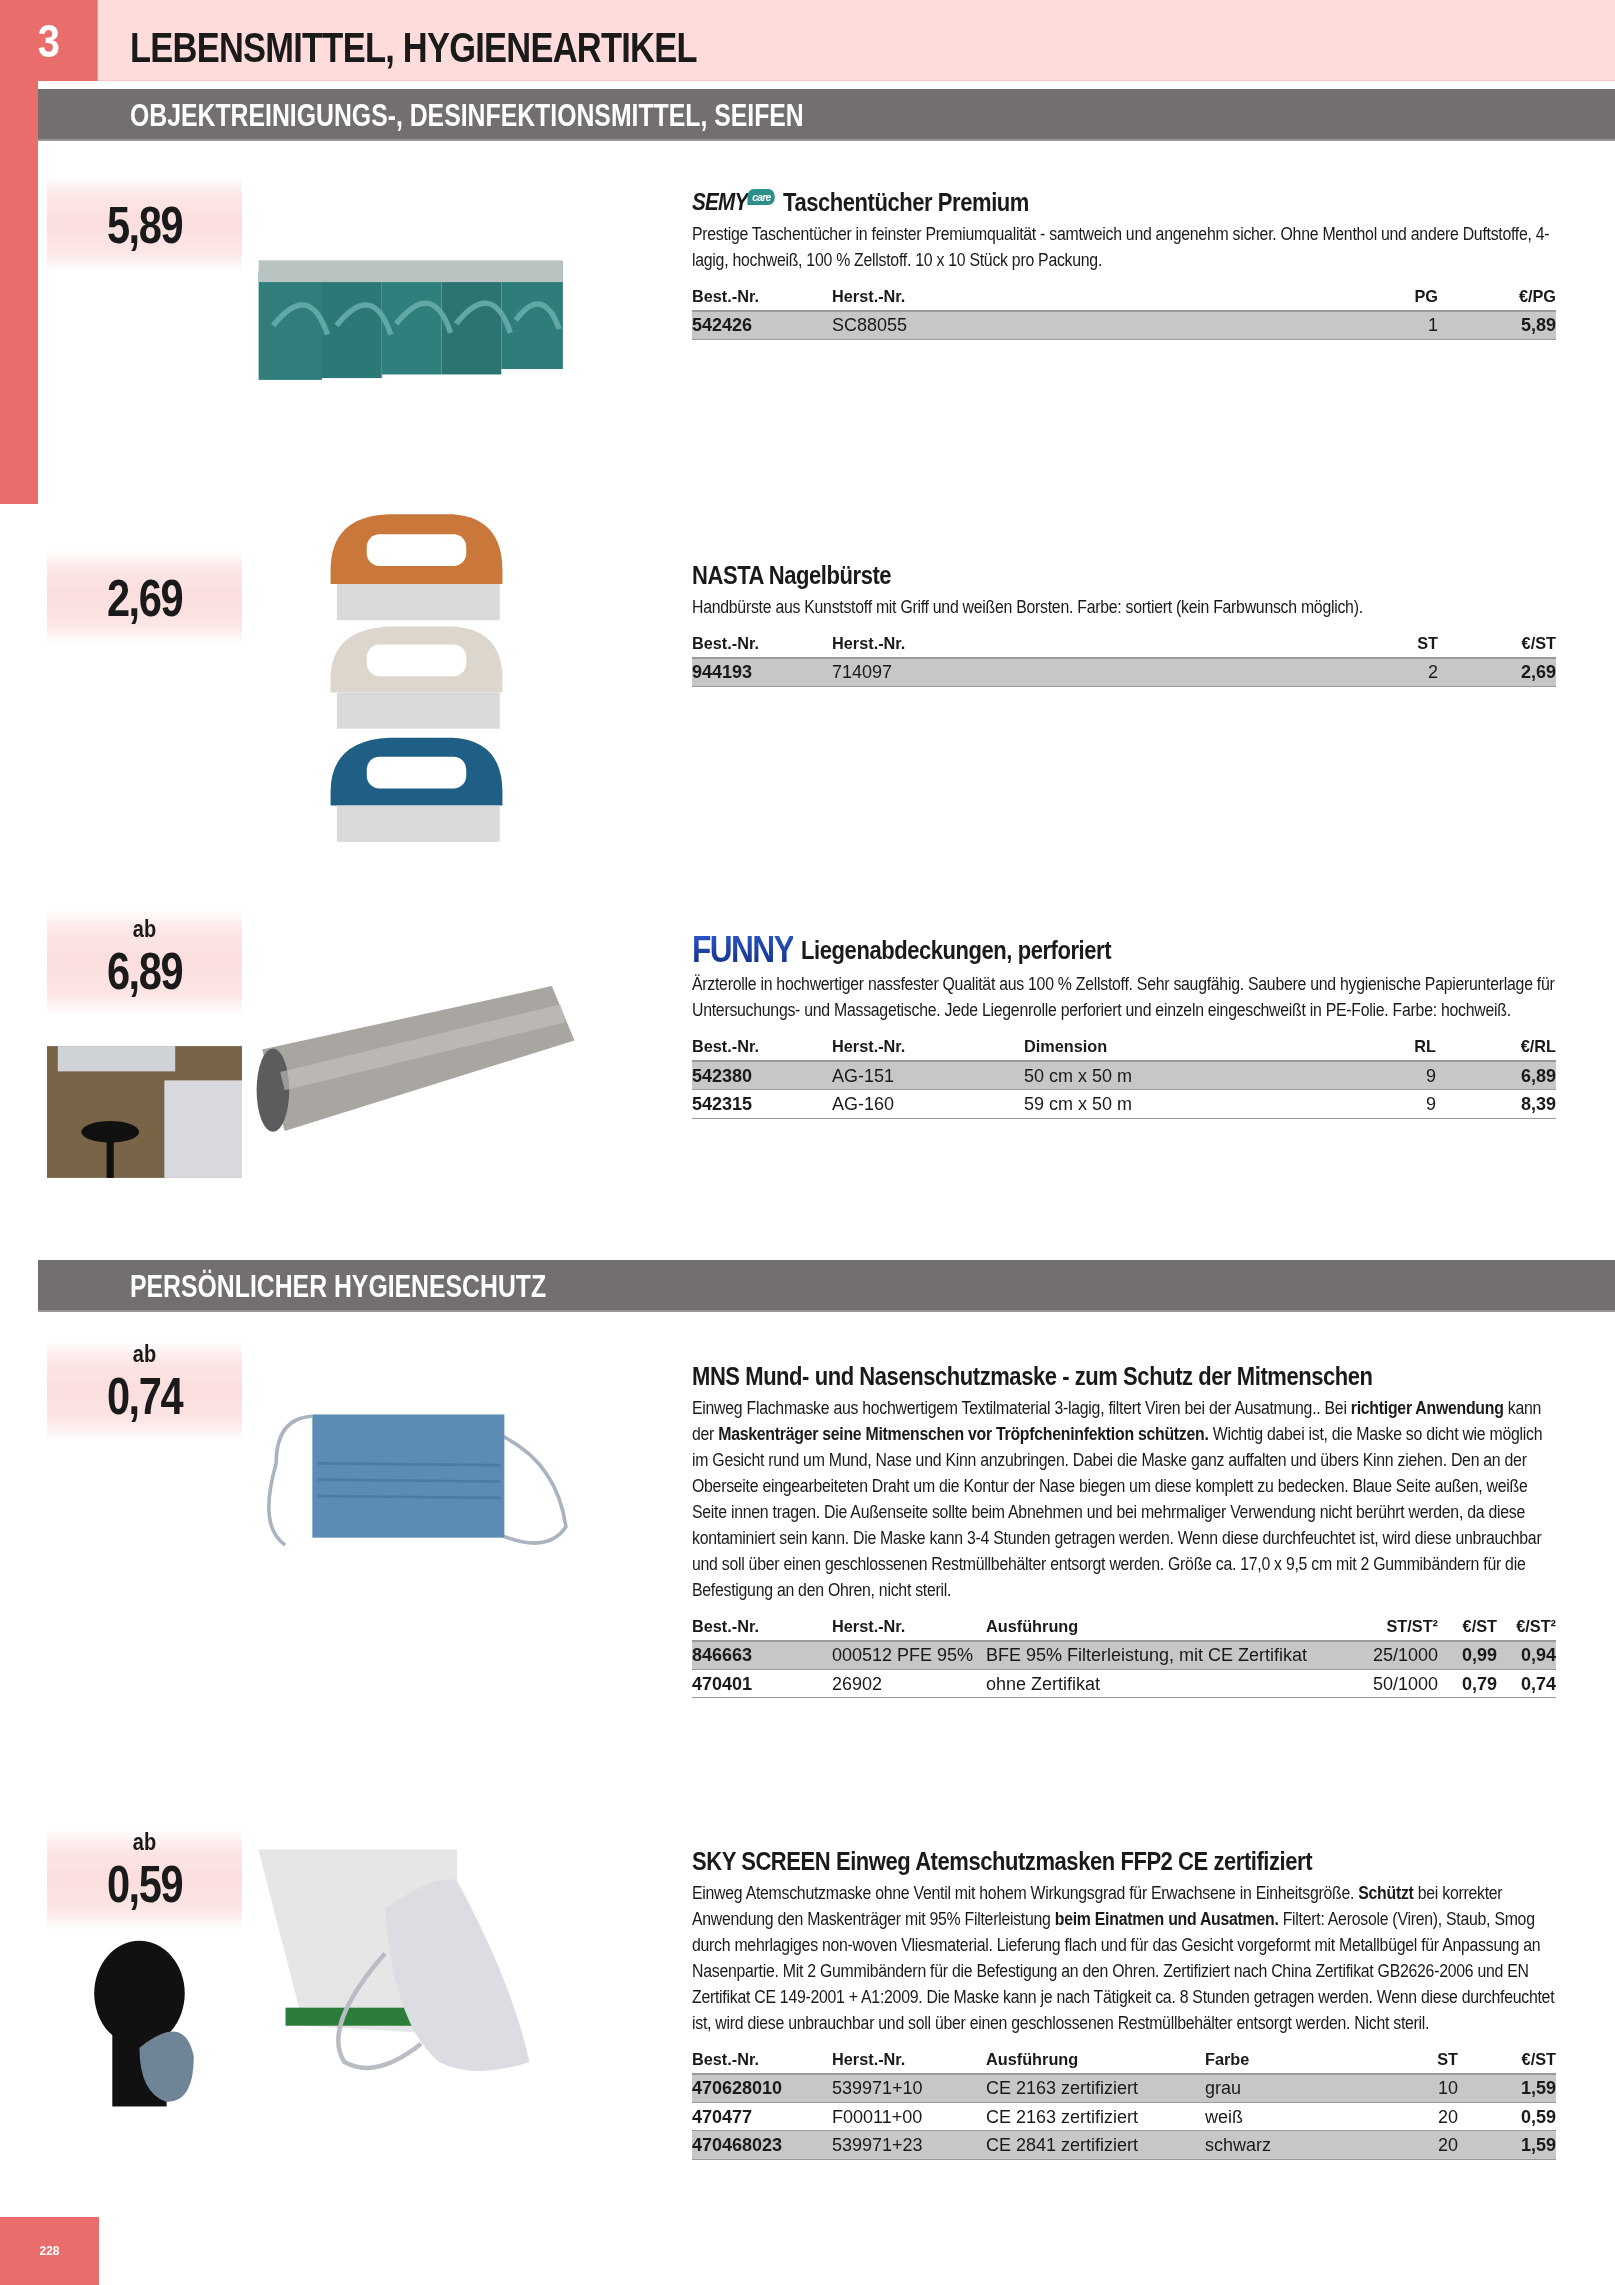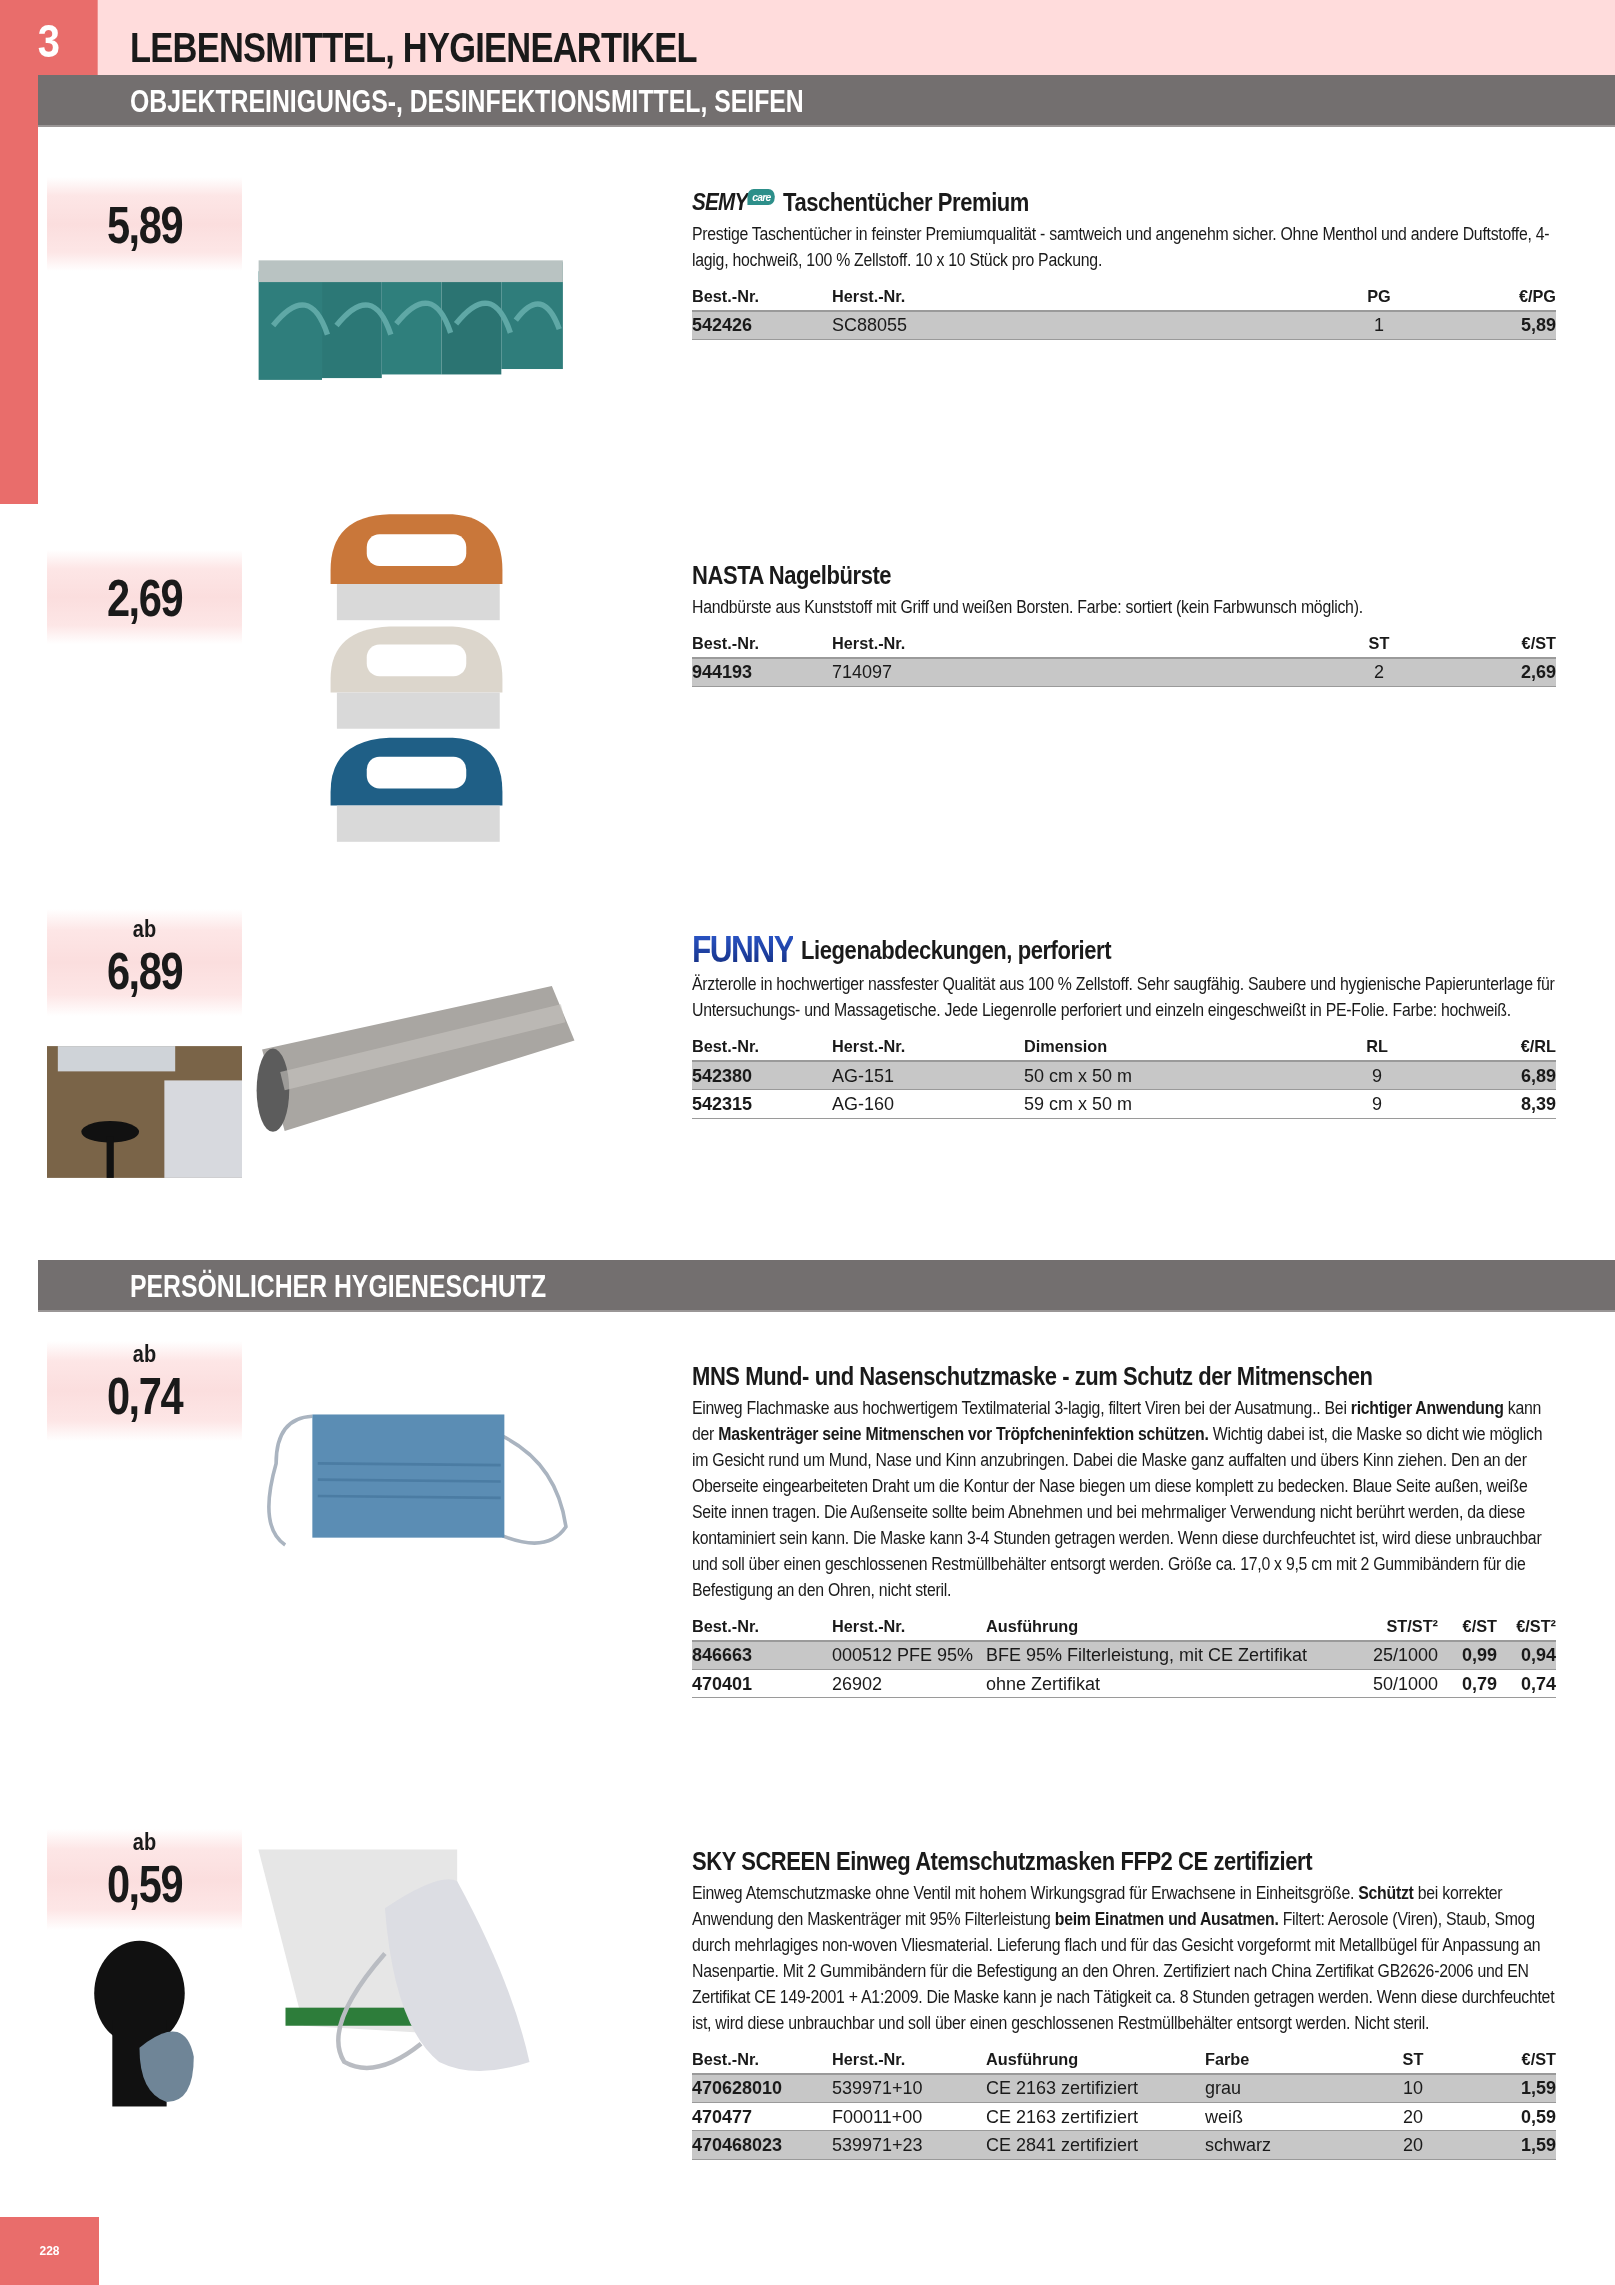--- a/index.html
+++ b/index.html
@@ -9,21 +9,21 @@
 
   
   .chapter-box { left: 0; top: 0; width: 98px; height: 81px; background: #e96d6b; color: #fff;
                  font-size: 47px; font-weight: bold; display: flex; align-items: center; justify-content: center;
                  transform: scaleX(0.85); transform-origin: left; width: 115px; }
   .side-strip { left: 0; top: 81px; width: 38px; height: 423px; background: #e96d6b; }
   .header-band { left: 98px; top: 0; width: 1518px; height: 81px; background: #ffdcdc; border-bottom: 1.8px solid #f5cccc; }
   .header-title { left: 130px; top: 23.5px; font-size: 42px; font-weight: bold; letter-spacing: -0.9px;
                   color: #1a1a1a; transform: scaleX(0.82); transform-origin: left; white-space: nowrap; }
   .section-bar { left: 38px; width: 1578px; height: 52px; background: #736f6f; border-bottom: 2.7px solid #9a9696; }
-  .section-bar.s1 { top: 75px; }
+  .section-bar.s1 { top: 89px; }
   .section-bar.s2 { top: 1260px; left: 38px; }
   .section-title { position: absolute; left: 92px; top: 9px; color: #fff; font-size: 31px; font-weight: bold;
                    transform: scaleX(0.8); transform-origin: left; white-space: nowrap; }
 
   
   .price { left: 47px; width: 195px; background: linear-gradient(180deg, #ffffff 0%, #fde6e6 20%, #fbdede 50%, #fde6e6 80%, #ffffff 100%);
            text-align: center; }
   .price .ab { display: block; font-size: 23.5px; font-weight: bold; transform: scaleX(0.85); }
   .price .val { display: block; font-size: 52px; font-weight: bold; letter-spacing: -1.8px; transform: scaleX(0.8); line-height: 56px; }
 
@@ -33,21 +33,21 @@
                 transform: scaleX(0.88); transform-origin: left; white-space: nowrap; }
   .prod-desc { font-size: 18px; line-height: 26px; margin-top: 3.6px; letter-spacing: -0.3px; width: 982px;
                transform: scaleX(0.88); transform-origin: left; }
   .prod-desc b { font-weight: bold; }
   table.spec { width: 864px; border-collapse: collapse; margin-top: 12.7px; font-size: 16.3px; }
   table.spec th { font-weight: bold; text-align: left; padding: 1.8px 0 3.6px 0; font-size: 16.3px; border-bottom: 2.7px solid #9a9a9a; }
   table.spec td { padding: 3.6px 0 2.7px 0; font-size: 18px; border-bottom: 1.8px solid #9a9a9a; margin-top: 8px; }
   table.spec tr.shade td { background: #c7c7c7; }
   table.spec td.bold { font-weight: bold; }
   table.spec .r { text-align: right; }
-  table.spec .c { text-align: center; }
+  table.spec .c { text-align: right; }
 
   .brand-semy { font-style: italic; font-weight: 900; color: #1a1a1a; font-size: 23.5px; letter-spacing: -0.9px; position: relative; }
   .brand-semy .care { display: inline-block; background: #2d8f8a; color: #fff; font-size: 11.8px; padding: 0.9px 5.4px; border-radius: 7.2px 7.2px 7.2px 0; vertical-align: top; font-style: italic; }
   .brand-funny { font-weight: 900; color: #1a3b9a; font-size: 36px; letter-spacing: -1.8px; background: linear-gradient(180deg,#2d5ad0,#122b7a); -webkit-background-clip: text; background-clip: text; color: transparent; }
 
   
   .img { position: absolute; }
   .page-num { left: 0; top: 2217px; width: 99px; height: 68px; background: #e96d6b; color: #fff; font-size: 12px; font-weight: bold;
               display: flex; align-items: center; justify-content: center; }
 </style>

